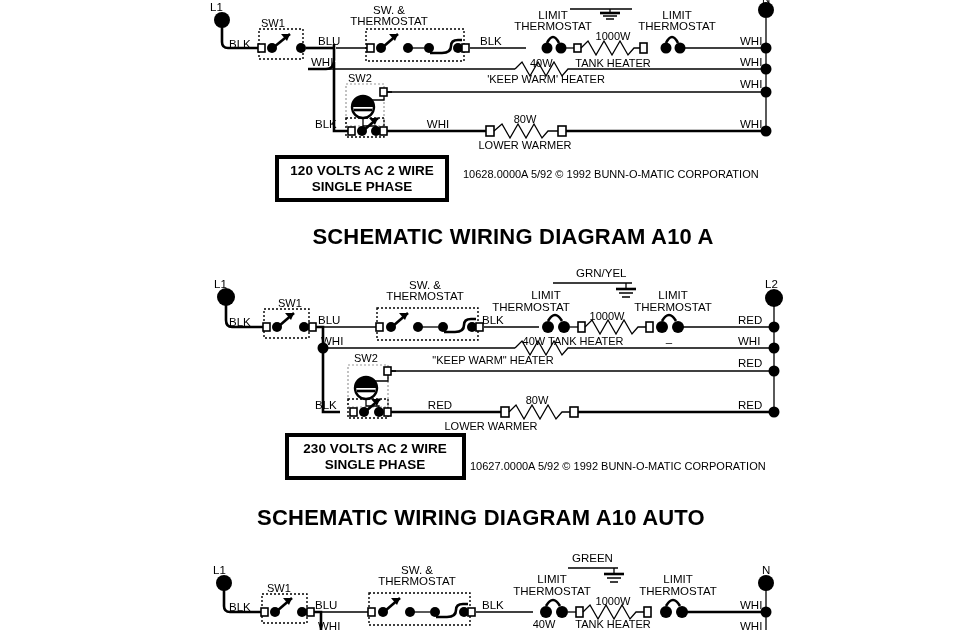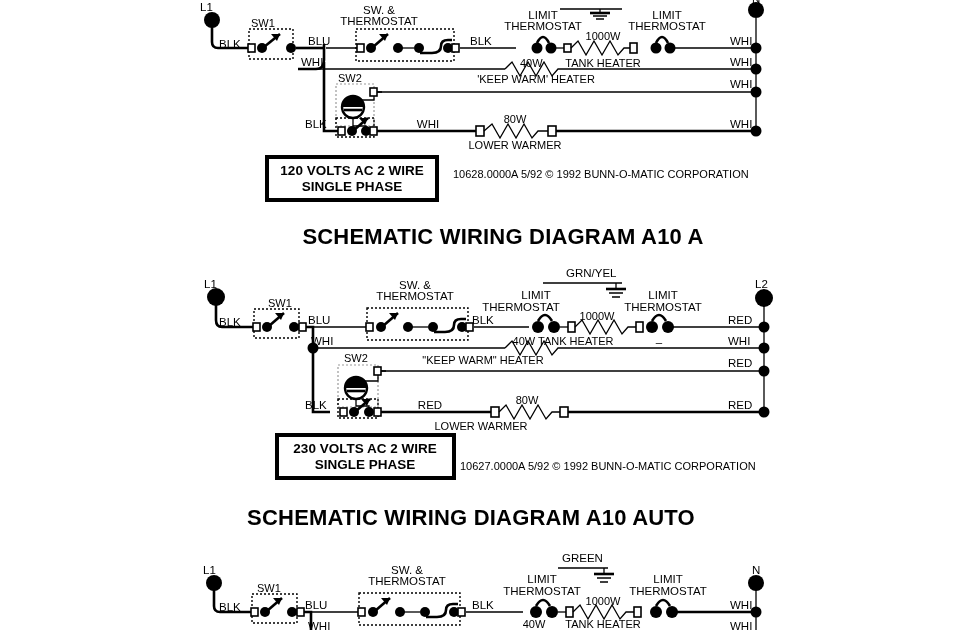--- a/index.html
+++ b/index.html
@@ -10,21 +10,21 @@
   body {
     width: 954px;
     height: 630px;
     position: relative;
     overflow: hidden;
     font-family: "Liberation Sans", sans-serif;
     color: #000000;
   }
   .page {
     position: absolute;
-    left: 8px; top: 0;
+    left: 18px; top: 0;
     width: 850px;
     height: 630px;
     text-align: right;
   }
   svg.sheet {
     position: absolute;
     left: 0; top: 0;
     width: 954px;
     height: 630px;
     display: block;

